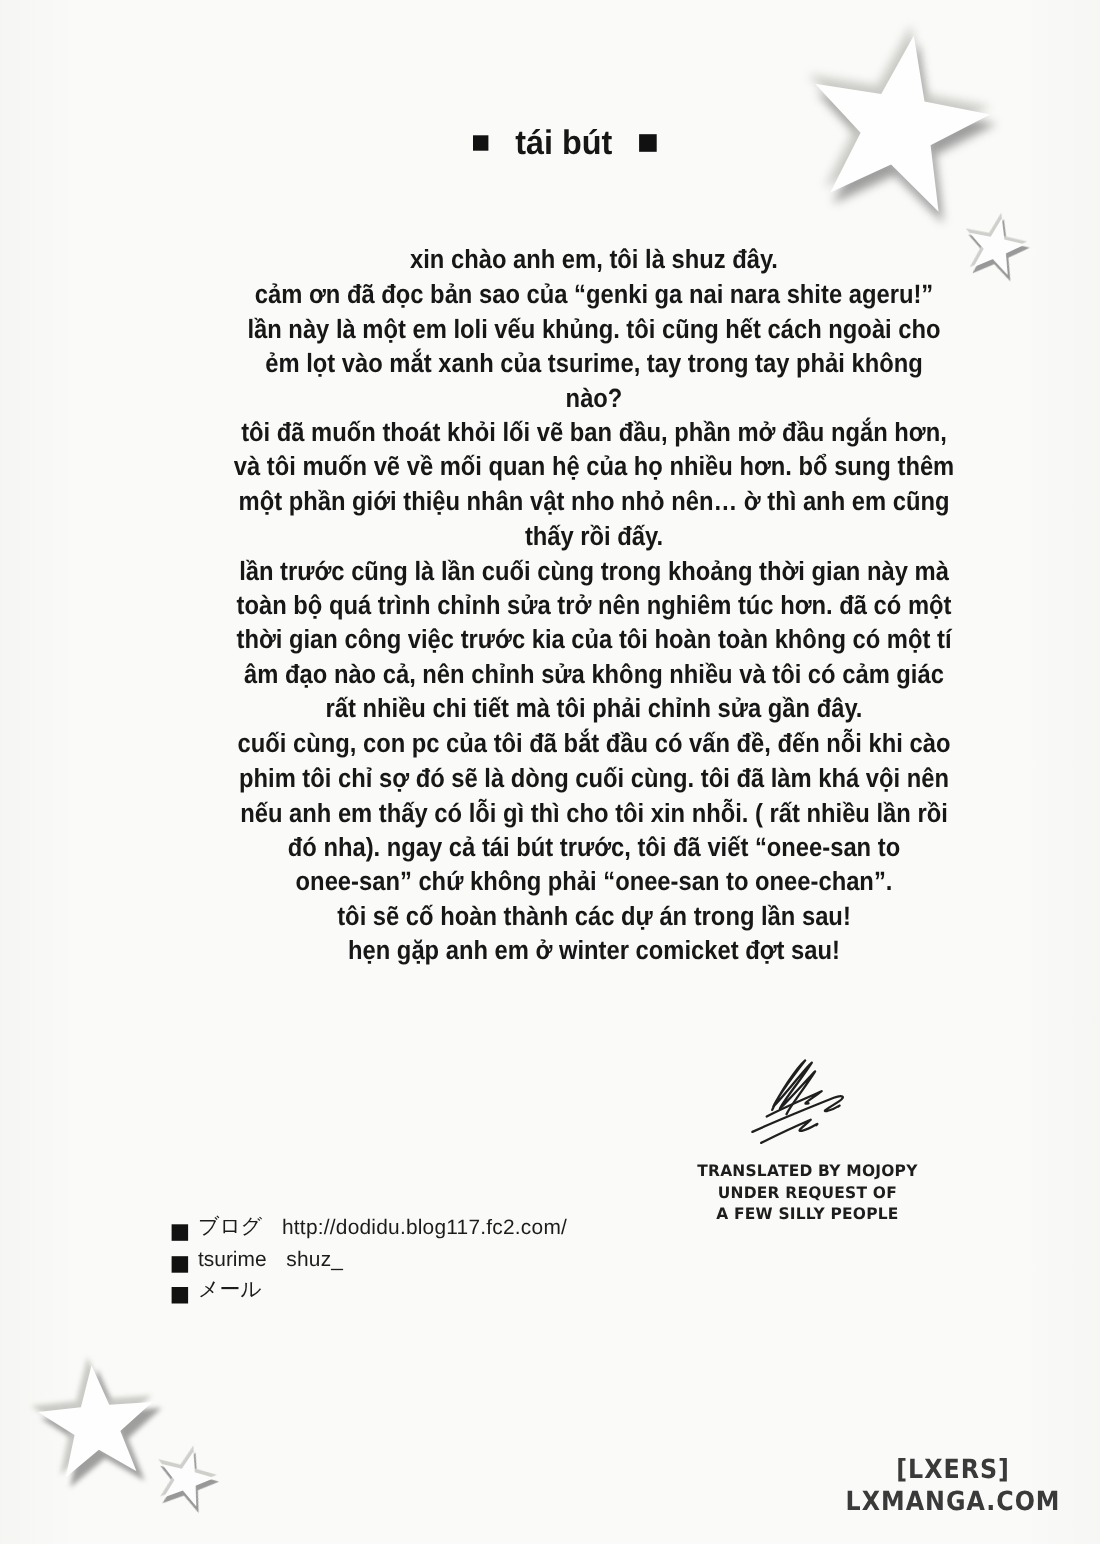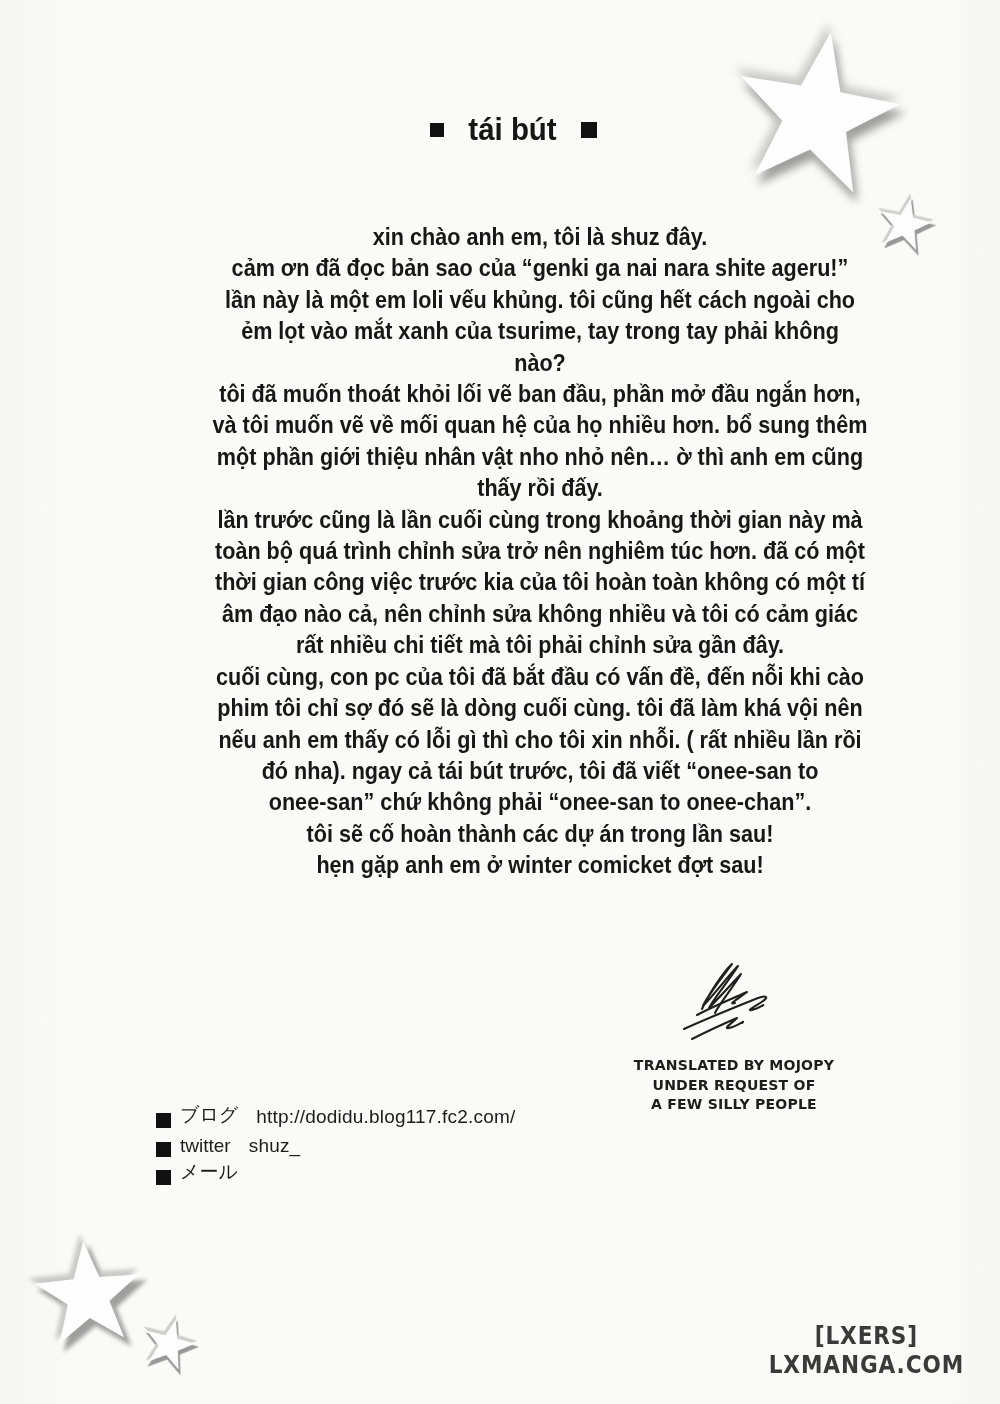--- a/index.html
+++ b/index.html
@@ -170,21 +170,21 @@
   </div>
 
   <div class="contacts">
     <div class="contact-row">
       <span class="bullet"></span>
       <span class="c-label jp">ブログ</span>
       <span class="c-value">http://dodidu.blog117.fc2.com/</span>
     </div>
     <div class="contact-row">
       <span class="bullet"></span>
-      <span class="c-label">twitter</span>
+      <span class="c-label">tsurime</span>
       <span class="c-value">shuz_</span>
     </div>
     <div class="contact-row">
       <span class="bullet"></span>
       <span class="c-label jp">メール</span>
     </div>
   </div>
 
   <div class="watermark">
     <div>[LXERS]</div>

